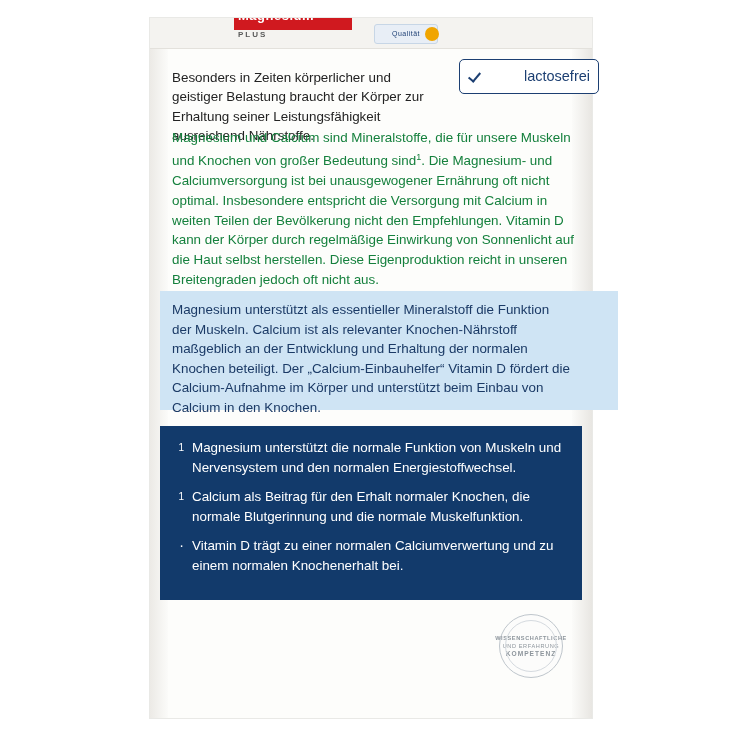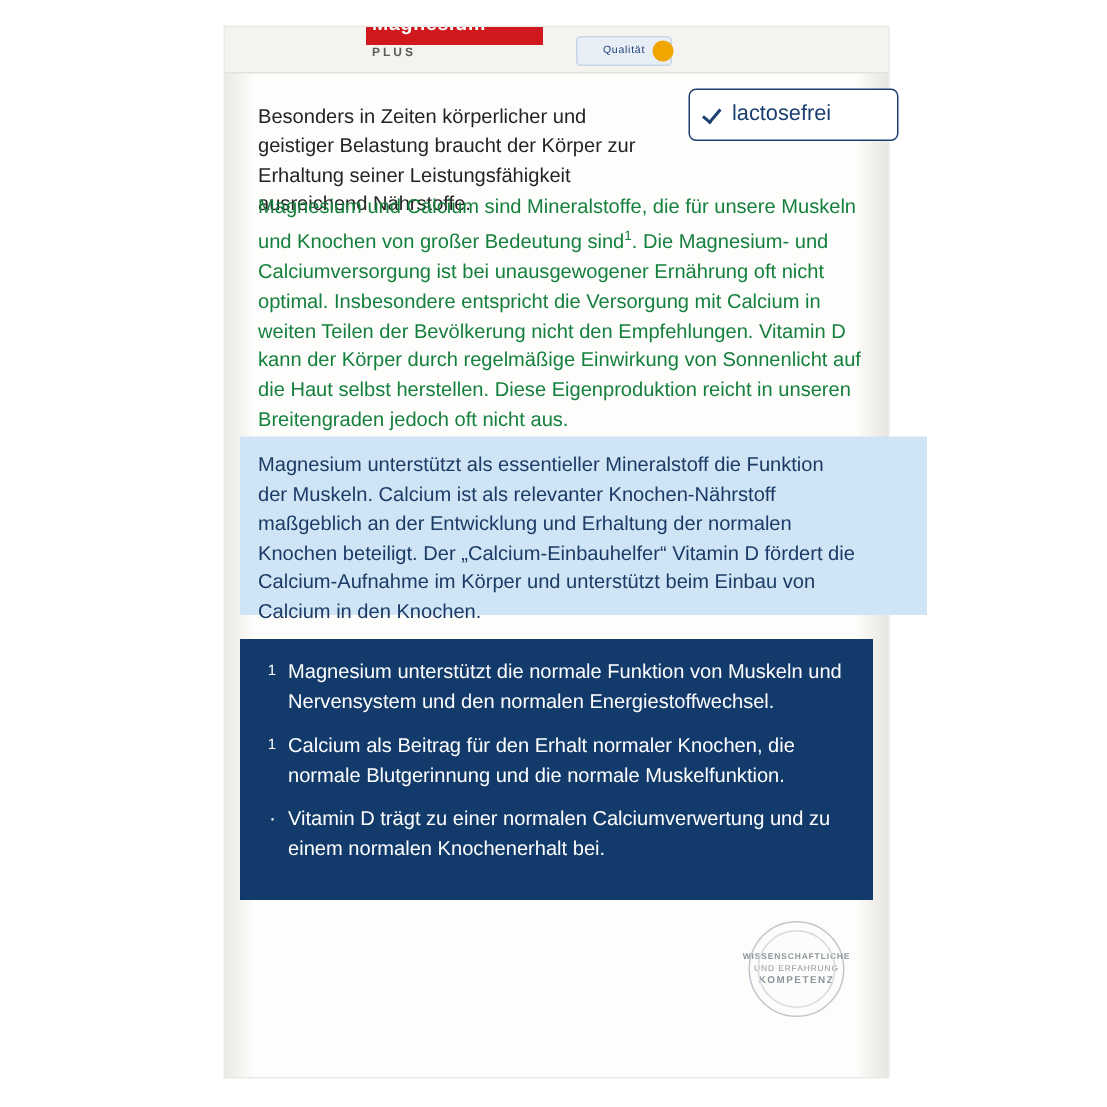--- a/index.html
+++ b/index.html
@@ -55,21 +55,21 @@
     top: 18px;
     width: 442px;
     height: 30px;
     background: #f4f3f0;
     border-bottom: 1px solid #e3e1dc;
   }
 
   
   .brand-strip {
     position: absolute;
-    left: 244px;
+    left: 234px;
     top: 18px;
     width: 210px;
     height: 26px;
     overflow: hidden;
   }
   .brand-red {
     position: absolute;
     left: 0;
     top: -12px;
     width: 118px;
@@ -131,20 +131,21 @@
     background: #ffffff;
   }
   .free-row {
     display: flex;
     align-items: center;
     gap: 7px;
     color: #1c3f72;
     font-size: 14.5px;
     line-height: 20px;
     white-space: nowrap;
+    justify-content: space-between;
   }
   .check {
     width: 13px;
     height: 13px;
     flex: 0 0 13px;
     position: relative;
   }
   .check::after {
     content: "";
     position: absolute;

